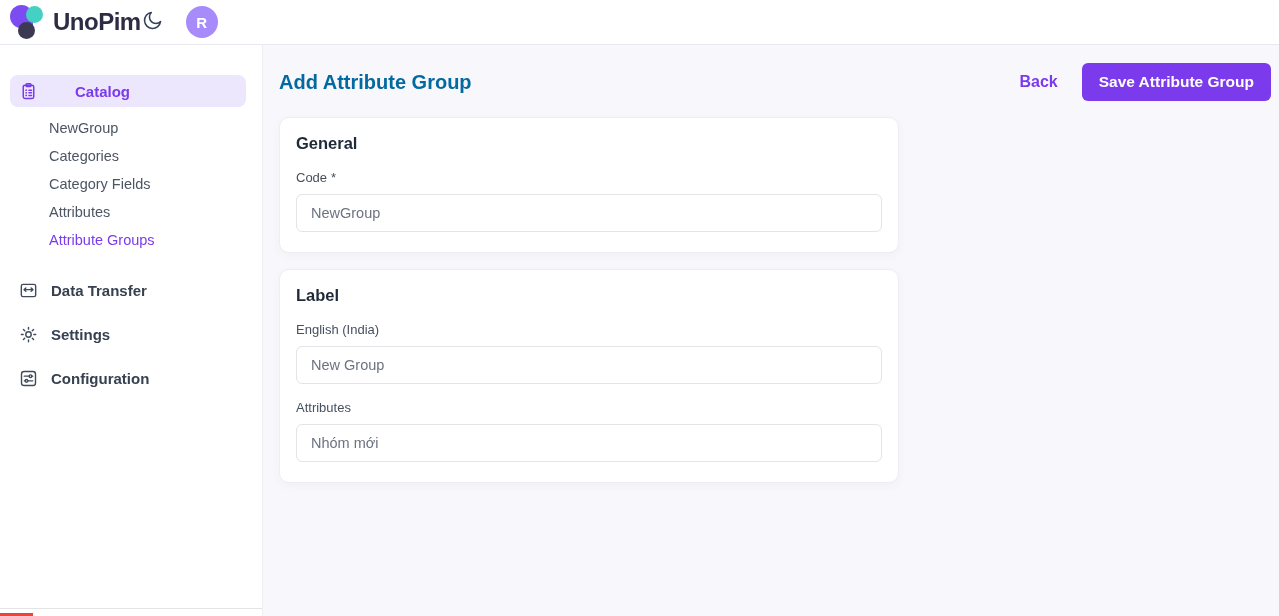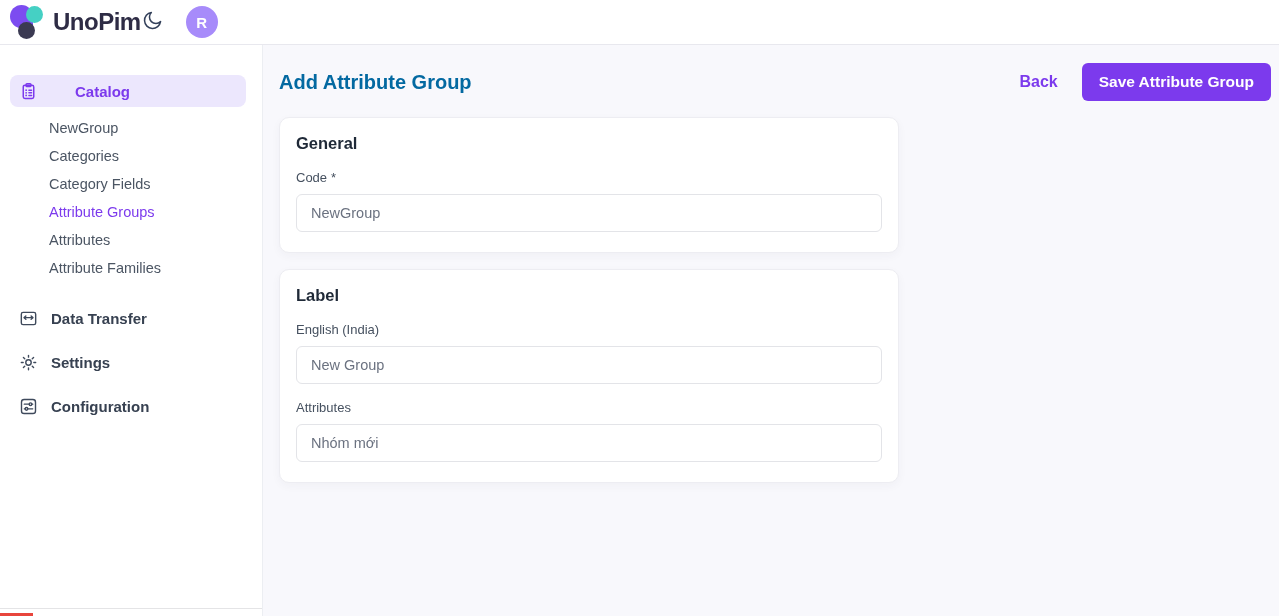--- a/index.html
+++ b/index.html
@@ -233,23 +233,22 @@
           <path d="M9.3 10.5h.01 M9.3 13.5h.01 M9.3 16.5h.01" style="stroke-width:2"></path>
         </svg>
       </span>
       <span>Catalog</span>
     </div>
 
     <div class="nav-sub">
       <div class="nav-sub-item">NewGroup</div>
       <div class="nav-sub-item">Categories</div>
       <div class="nav-sub-item">Category Fields</div>
+      <div class="nav-sub-item">Attributes</div>
       <div class="nav-sub-item active">Attribute Groups</div>
-      <div class="nav-sub-item">Attributes</div>
-      <div class="nav-sub-item">Attribute Families</div>
     </div>
 
     <div class="nav-lower">
       <div class="nav-item">
         <span class="nav-icon">
           <svg class="stroke-ic" width="21" height="21" viewBox="0 0 24 24">
             <rect x="3.8" y="5" width="16.4" height="14" rx="2"></rect>
             <path d="M9 9.2 7 11l2 1.8"></path>
             <path d="M15 9.2 17 11l-2 1.8"></path>
             <path d="M7.4 11h9.2"></path>

